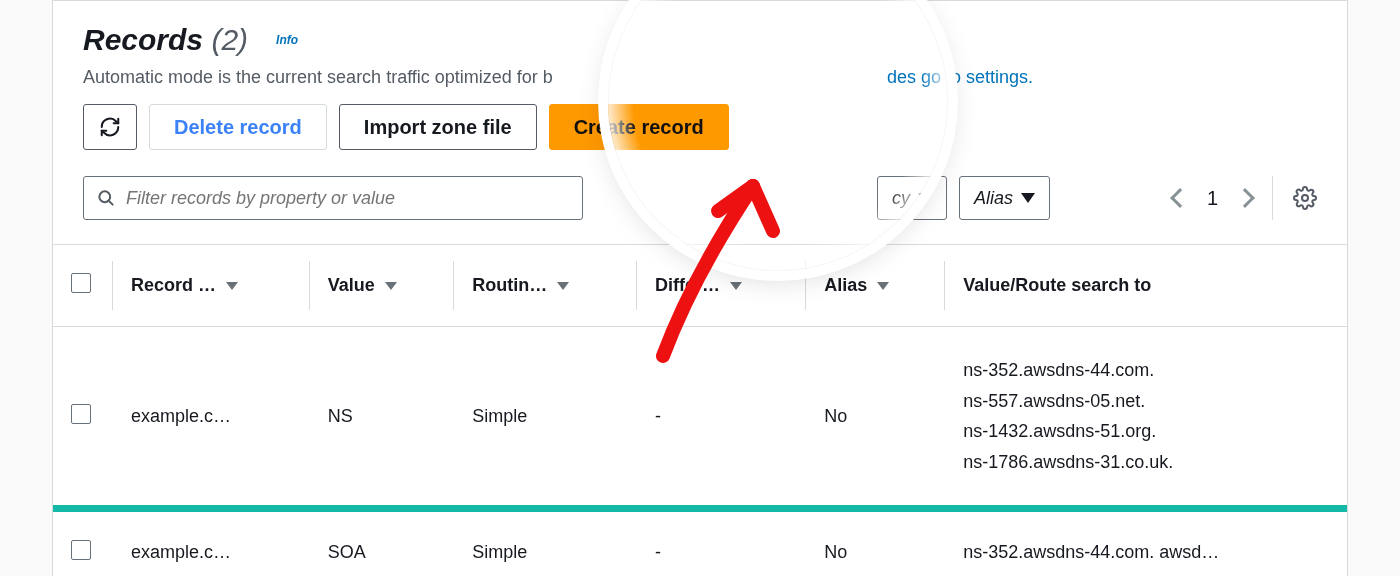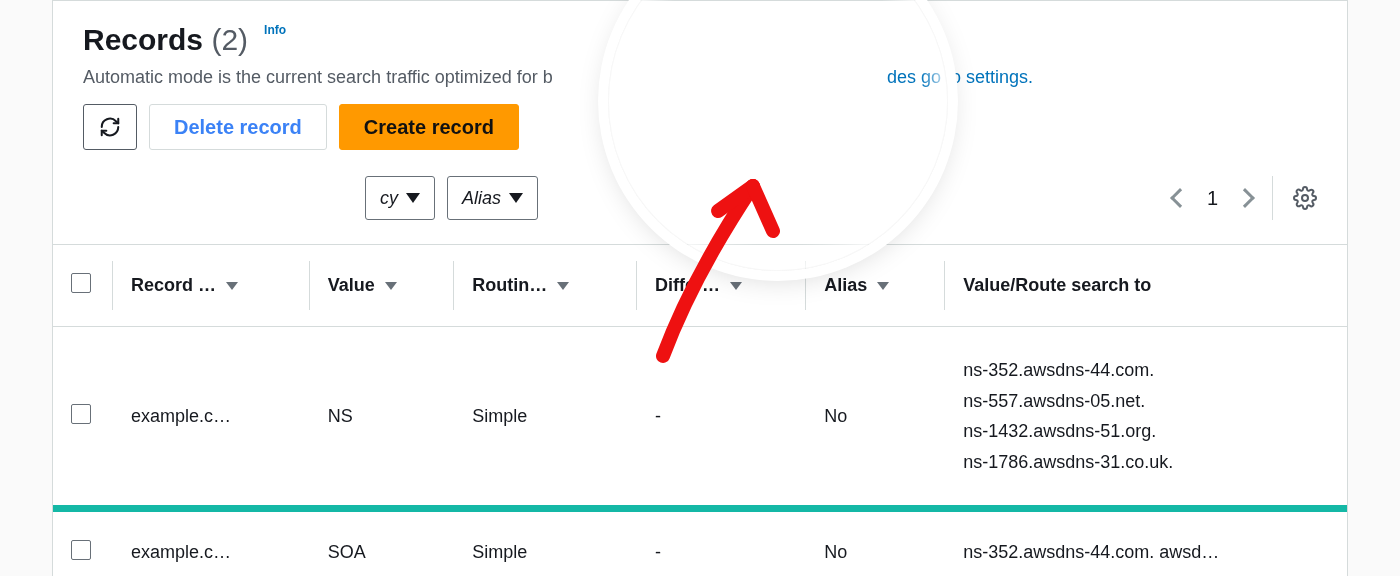--- a/index.html
+++ b/index.html
@@ -17,22 +17,23 @@
       border: 1px solid #d5dbdb;
       margin: 0 52px;
       padding: 0;
       position: relative;
     }
     .panel-header {
       padding: 22px 30px 10px 30px;
     }
     .title-row {
       display: flex;
-      align-items: flex-start;
-      gap: 16px;
+      align-items: center;
+      gap: 28px;
+      font-style: italic;
     }
     .title {
       font-size: 30px;
       font-weight: 700;
       color: #16191f;
     }
     .title-count {
       font-weight: 400;
       color: #545b64;
     }
@@ -284,25 +285,35 @@
         <span class="refresh-icon">
           <svg class="refresh-svg" width="22" height="22" viewBox="0 0 24 24" fill="none" stroke="#16191f" stroke-width="2.2" stroke-linecap="round" stroke-linejoin="round">
               <path d="M3 12a9 9 0 0 1 15.5-6.3L21 8"></path>
               <path d="M21 3v5h-5"></path>
               <path d="M21 12a9 9 0 0 1-15.5 6.3L3 16"></path>
               <path d="M3 21v-5h5"></path>
             </svg>
         </span>
       </button>
       <button class="btn disabled">Delete record</button>
+      <button class="btn">Import zone file</button>
       <button class="btn primary">Create record</button>
     </div>
   </div>
 
   <div class="filter-row">
+    <div class="search-box">
+      <span>
+        <svg class="search-icon-svg" width="20" height="20" viewBox="0 0 24 24" fill="none" stroke="#545b64" stroke-width="2.4" stroke-linecap="round">
+            <circle cx="10.5" cy="10.5" r="6.5"></circle>
+            <line x1="20" y1="20" x2="15.2" y2="15.2"></line>
+          </svg>
+      </span>
+      <input type="text" style="margin-left: 10px;" placeholder="Filter records by property or value">
+    </div>
 
     <div class="filter-chip-gap"></div>
 
     <div class="filter-chip">
       <span>cy</span>
       <span class="caret-down"></span>
     </div>
     <div class="filter-chip">
       <span>Alias</span>
       <span class="caret-down"></span>

